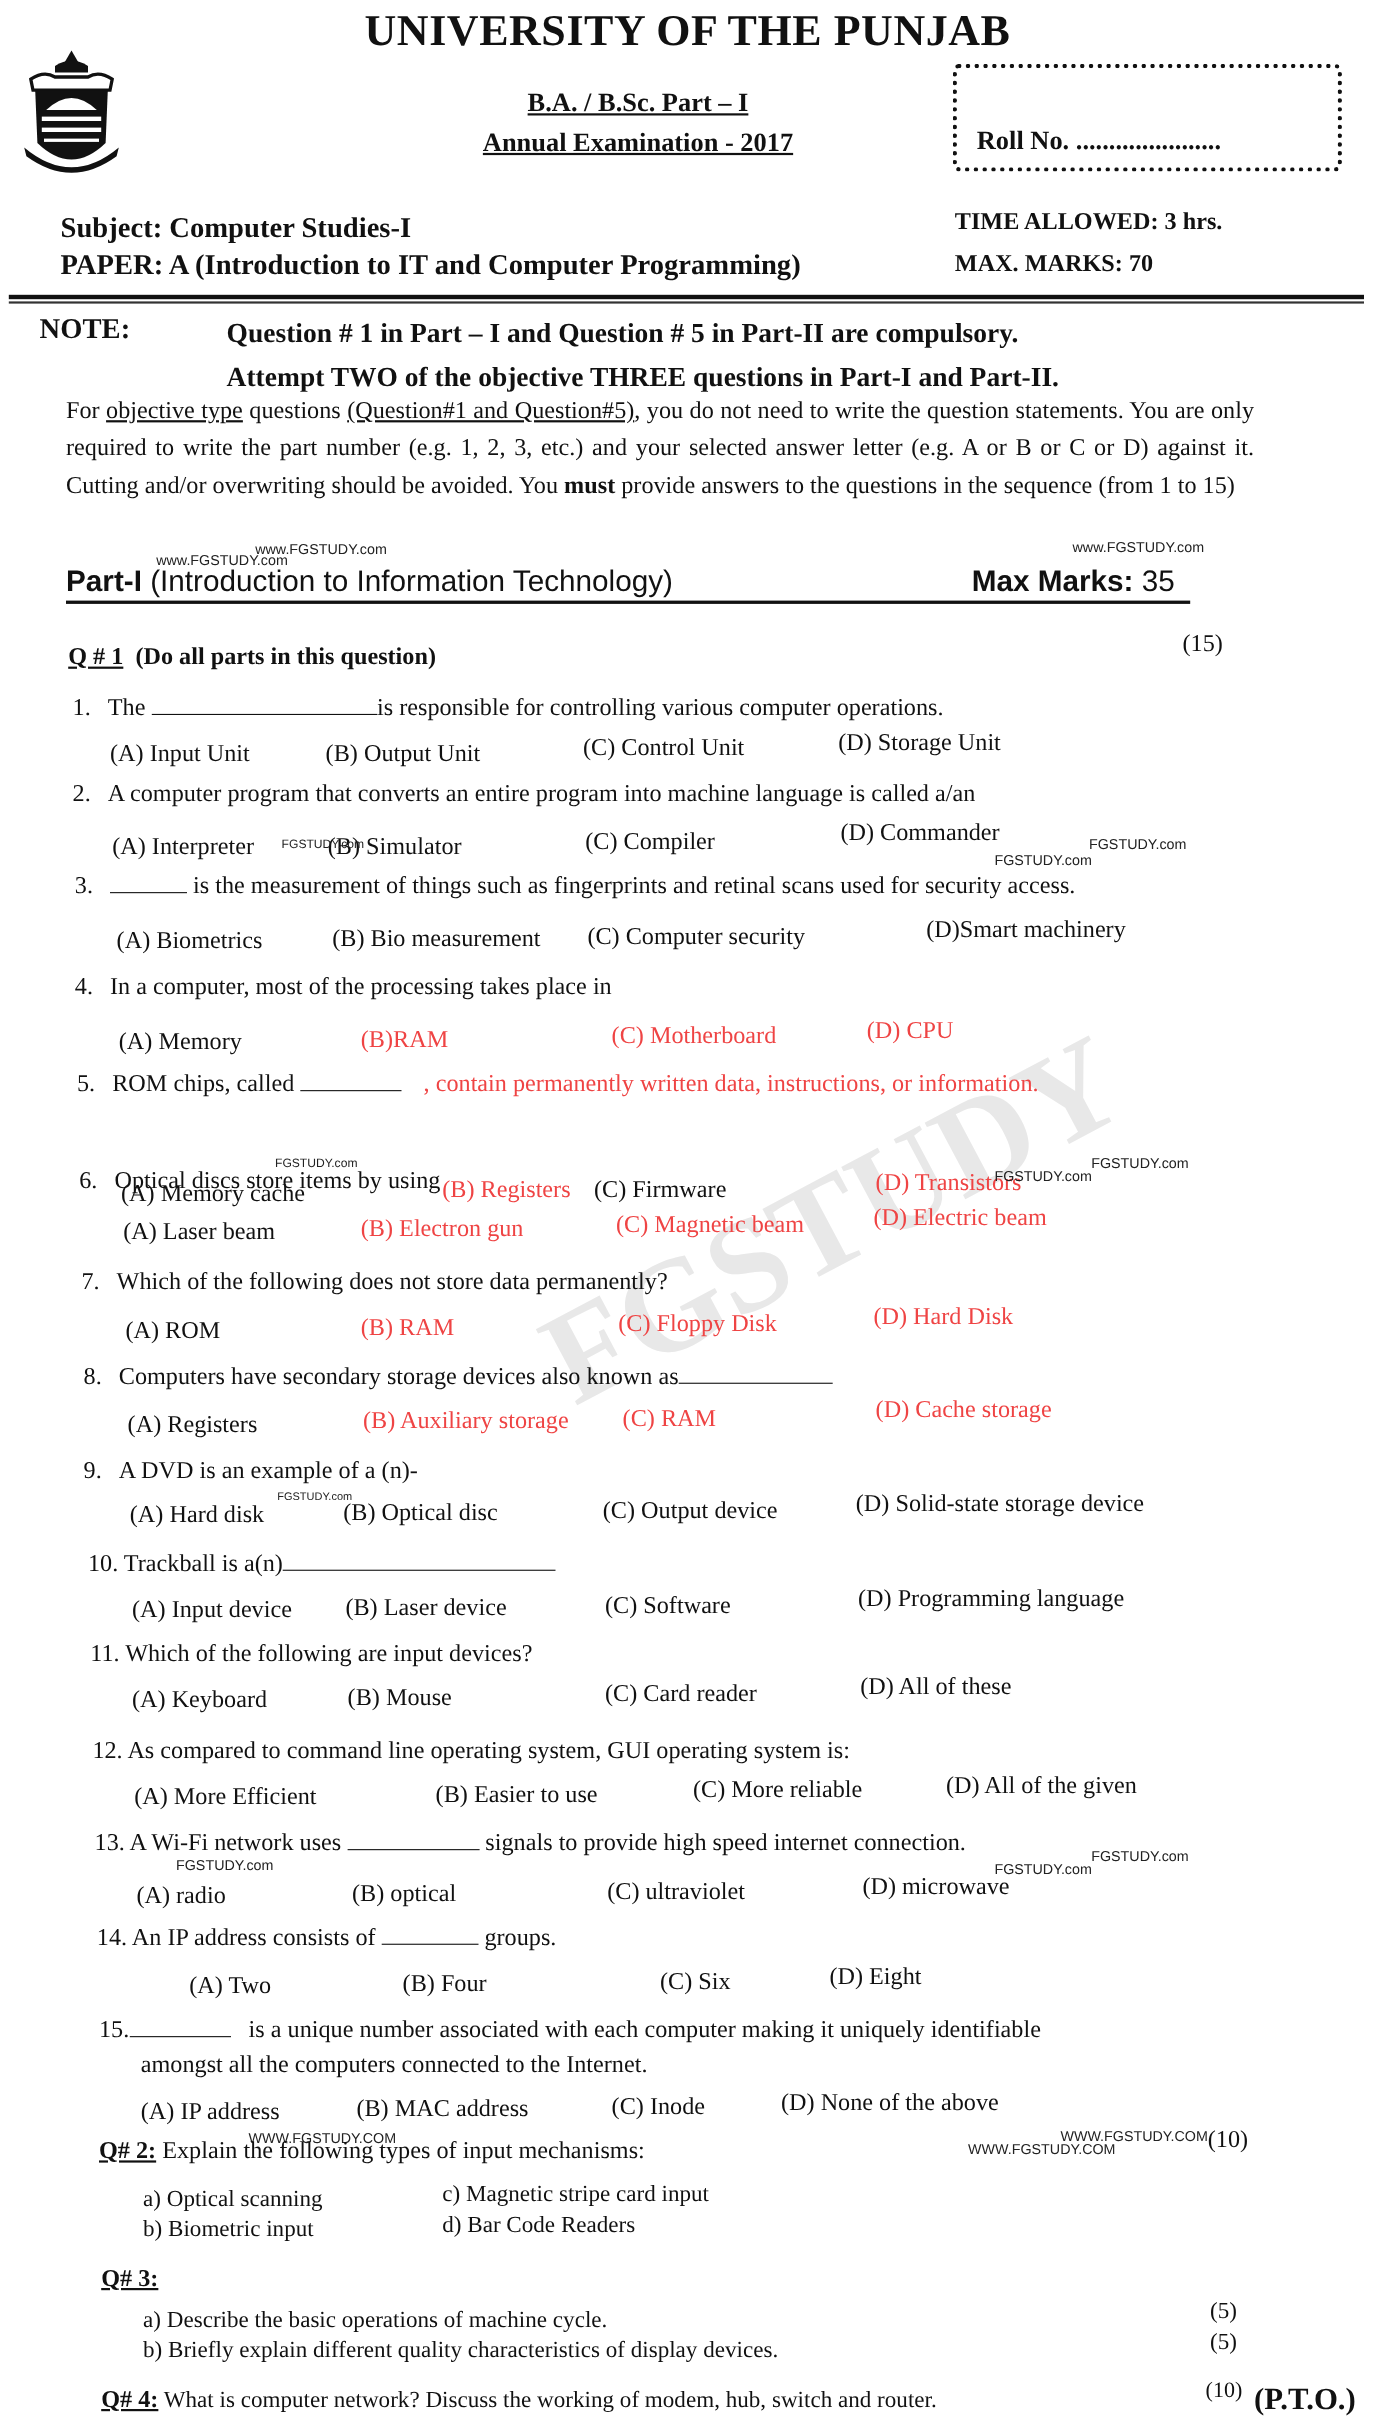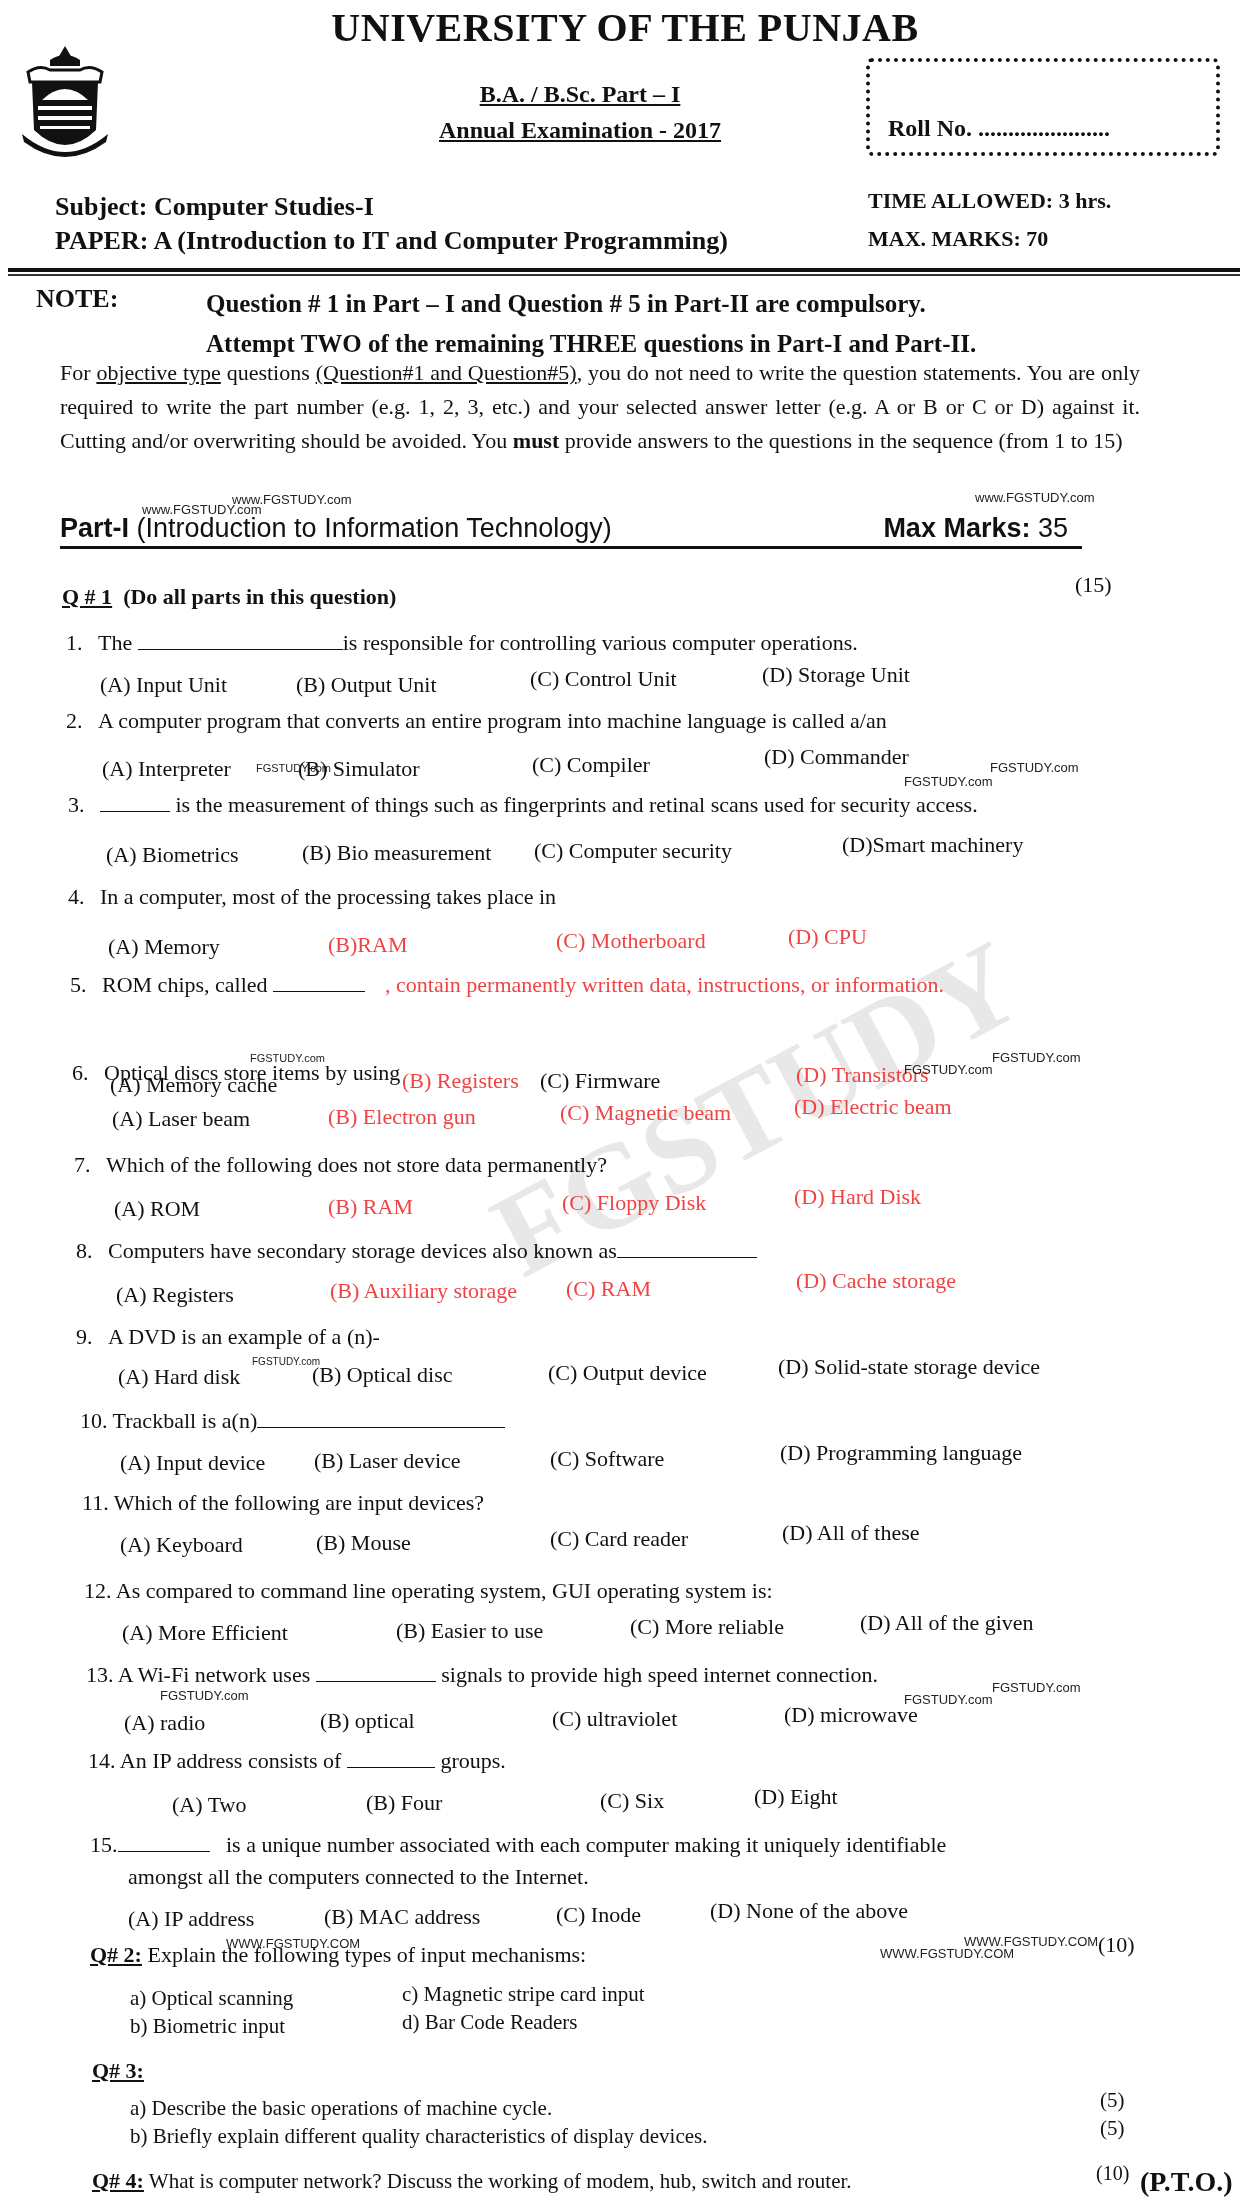--- a/index.html
+++ b/index.html
@@ -96,21 +96,21 @@
   <div>TIME ALLOWED: 3 hrs.</div>
   <div>MAX. MARKS: 70</div>
 </div>
 
 <div class="abs rule1"></div>
 <div class="abs rule2"></div>
 
 <div class="abs note-label">NOTE:</div>
 <div class="abs note-text">
   <div>Question # 1 in Part – I and Question # 5 in Part-II are compulsory.</div>
-  <div style="padding-left:0">Attempt TWO of the remaining THREE questions in Part-I and Part-II.</div>
+  <div style="padding-left:0">Attempt TWO of the objective THREE questions in Part-I and Part-II.</div>
 </div>
 
 <div class="abs instructions">
   <span>For </span><u>objective type</u><span> questions </span><u>(Question#1 and Question#5)</u><span>, you do not need to write the question statements. You are only required to write the part number (e.g. 1, 2, 3, etc.) and your selected answer letter (e.g. A or B or C or D) against it. Cutting and/or overwriting should be avoided. You </span><b>must</b><span> provide answers to the questions in the sequence (from 1 to 15)</span>
 </div>
 
 <div class="abs watermark-small" style="left:232px; top:492px;">www.FGSTUDY.com</div>
 <div class="abs watermark-small" style="left:142px; top:502px;">www.FGSTUDY.com</div>
 <div class="abs watermark-small" style="left:975px; top:490px;">www.FGSTUDY.com</div>
 

